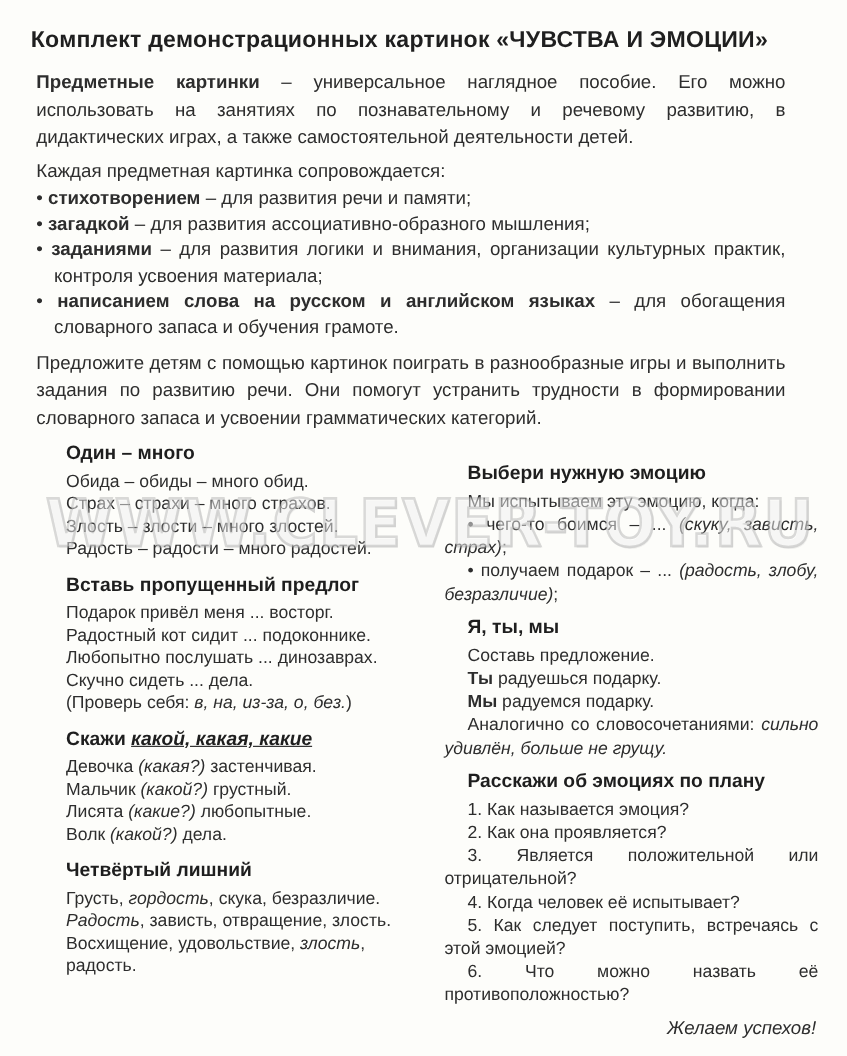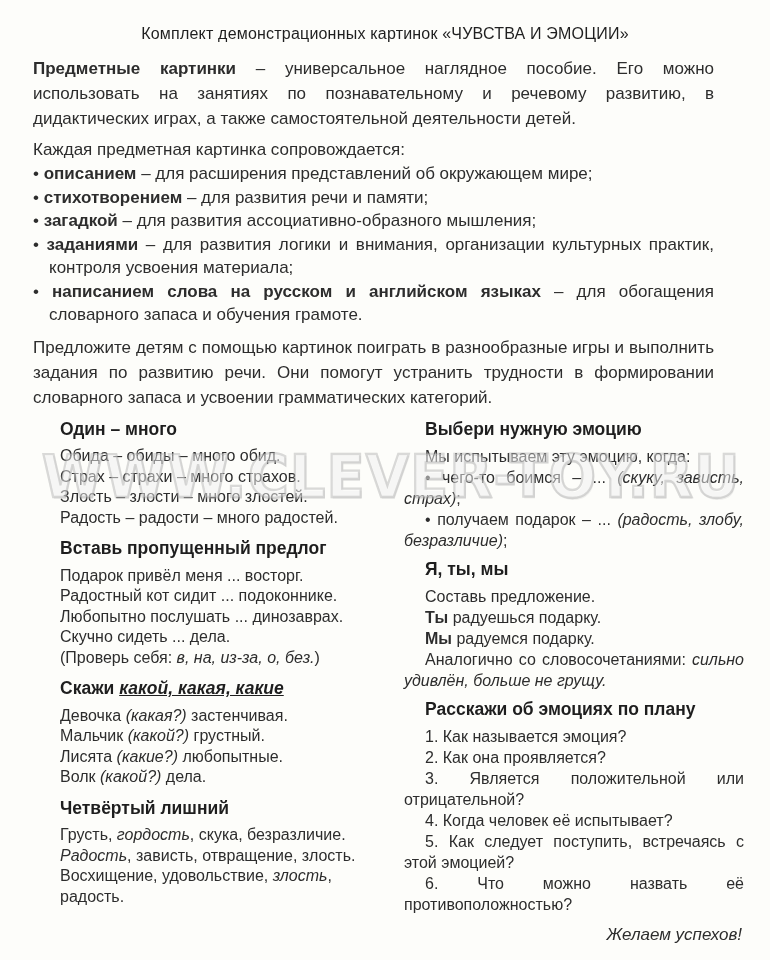--- a/index.html
+++ b/index.html
@@ -4,21 +4,21 @@
 <style>
   html,body { margin:0; padding:0; background:#ffffff; }
   .page {
     position:relative; width:770px; height:960px; overflow:hidden;
     background:#fdfdfa; color:#2d2d2d;
     font-family:"Liberation Sans","DejaVu Sans",sans-serif;
   }
   .content { position:relative; z-index:1; }
   .title {
     margin:0; padding:25px 28px 0 28px;
-    font-size:16px; font-weight:400; text-align:center; color:#1f1f1f;
+    font-size:21px; font-weight:700; color:#1f1f1f;
     letter-spacing:0.2px;
   }
   .intro-block { margin:13px 56px 0 33px; font-size:17px; line-height:25px; }
   .p { margin:0; }
   .just { text-align:justify; }
   .accomp { margin-top:6px; }
   .bullet-item {
     padding-left:16px; text-indent:-16px;
     line-height:23.5px; text-align:justify;
   }
@@ -27,21 +27,21 @@
     display:grid; grid-template-columns:330px 1fr; column-gap:14px;
     margin:7px 26px 0 60px;
   }
   .col { min-width:0; }
   .col-left { font-size:16px; line-height:20.5px; }
   .col-left h3 { font-size:17.5px; color:#1e1e1e; margin:10px 0 7px 0; }
   .col-left section:first-child h3 { margin-top:2px; }
   .line { margin:0; }
   .col-right { font-size:16px; line-height:21px; }
   .col-right h3 { font-size:17.5px; color:#1e1e1e; margin:8px 0 6px 21px; }
-  .col-right section:first-child h3 { margin-top:2px; }
+  .col-right section:first-child h3 { margin-top:20px; }
   .para { margin:0; text-indent:21px; text-align:justify; }
   .closing { margin:9px 2px 0 0; text-align:right; font-size:17px; }
   .st-b { font-weight:700; }
   .st-i { font-style:italic; }
   .st-bi { font-weight:700; font-style:italic;text-decoration:underline; }
   .watermark {
     position:absolute; top:444px; left:36px; width:710px;
     z-index:3; pointer-events:none; white-space:nowrap; text-align:center;
     font-family:"DejaVu Sans","Liberation Sans",sans-serif;
     font-weight:700; font-size:56px; letter-spacing:1px;
@@ -58,21 +58,20 @@
 
   <div class="watermark">WWW.CLEVER-TOY.RU</div>
 
   <div class="content">
     <h1 class="title">Комплект демонстрационных картинок «ЧУВСТВА И ЭМОЦИИ»</h1>
 
     <div class="intro-block">
       <p class="p just"><span class="st-b">Предметные картинки</span><span> – универсальное наглядное пособие. Его можно использовать на занятиях по познавательному и речевому развитию, в дидактических играх, а также самостоятельной деятельности детей.</span></p>
       <p class="p accomp">Каждая предметная картинка сопровождается:</p>
       <div>
-          <div class="bullet-item"><span>• </span><span class="st-b">описанием</span><span> – для расширения представлений об окружающем мире;</span></div>
           <div class="bullet-item"><span>• </span><span class="st-b">стихотворением</span><span> – для развития речи и памяти;</span></div>
           <div class="bullet-item"><span>• </span><span class="st-b">загадкой</span><span> – для развития ассоциативно-образного мышления;</span></div>
           <div class="bullet-item"><span>• </span><span class="st-b">заданиями</span><span> – для развития логики и внимания, организации культурных практик, контроля усвоения материала;</span></div>
           <div class="bullet-item"><span>• </span><span class="st-b">написанием слова на русском и английском языках</span><span> – для обогащения словарного запаса и обучения грамоте.</span></div>
         </div>
       <p class="p just suggest"><span>Предложите детям с помощью картинок поиграть в разнообразные игры и выполнить задания по развитию речи. Они помогут устранить трудности в формировании словарного запаса и усвоении грамматических категорий.</span></p>
     </div>
 
     <div class="columns">
 

